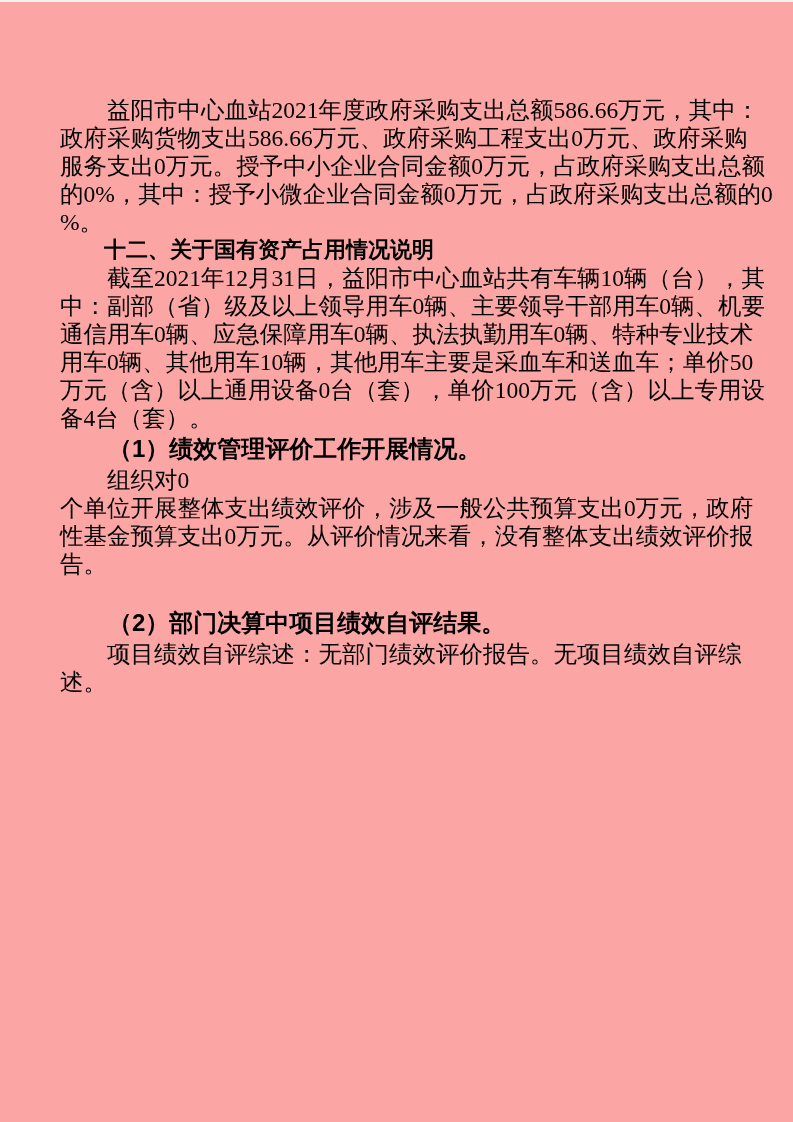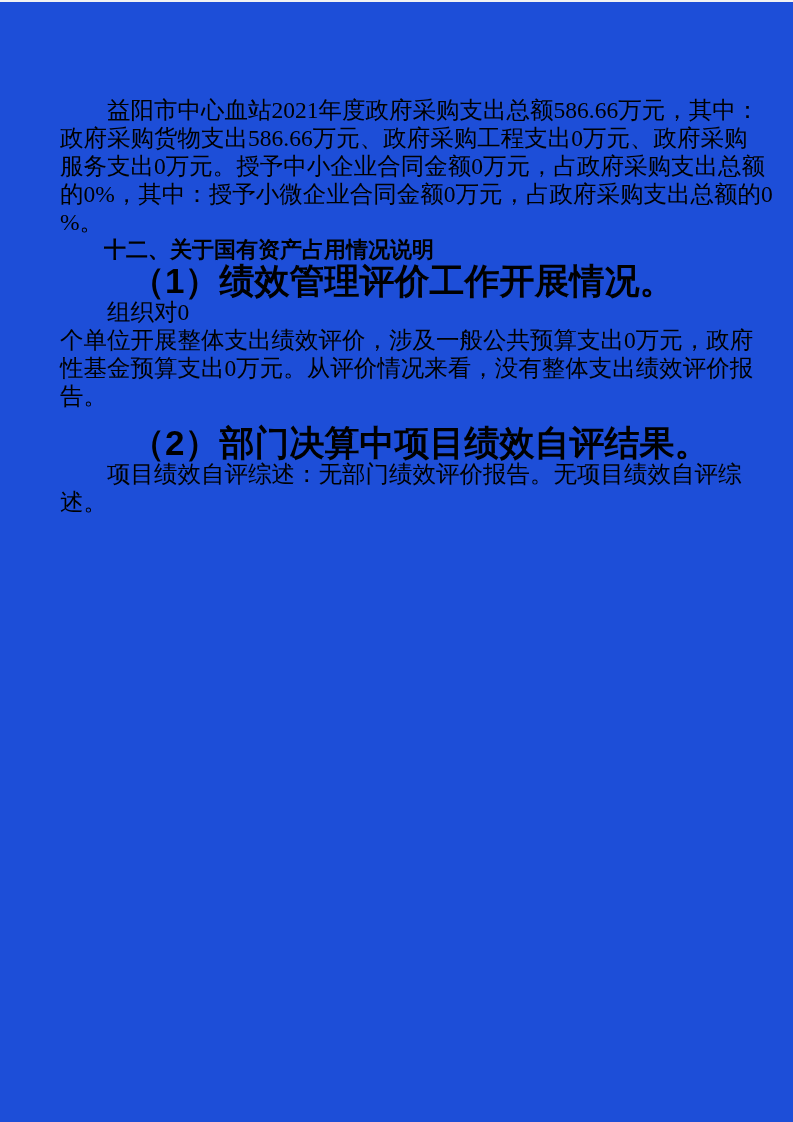--- a/index.html
+++ b/index.html
@@ -2,21 +2,21 @@
 <html><head>
 <meta charset="utf-8">
 <style>
   * { margin: 0; padding: 0; box-sizing: border-box; }
   html, body { background: #ffffff; }
   .page {
     position: relative;
     width: 793px;
     height: 1122px;
     margin: 0 auto;
-    background: #1d4ed8;
+    background: #fca5a5;
     color: #000000;
     border-top: 2px solid #f2f2f2;
     overflow: hidden;
     font-family: "Liberation Serif", "DejaVu Serif", serif;
   }
   .doc {
     position: absolute;
     left: 60px;
     top: 94px;
     width: 726px;
@@ -33,44 +33,50 @@
   .h-num {
     font-size: 22px;
     line-height: 28px;
     white-space: pre;
     text-indent: 2em;
     font-weight: 700;
     color: #000000;
     font-family: "Liberation Sans", "DejaVu Sans", sans-serif;
   }
   .h-sub {
-    font-size: 35px;
+    font-size: 24px;
     line-height: 34px;
     white-space: pre;
     text-indent: 2em;
     font-weight: 700;
     color: #000000;
     font-family: "Liberation Sans", "DejaVu Sans", sans-serif;
   }
-  .h-sub.gap-above { margin-top: 16px; }
+  .h-sub.gap-above { margin-top: 28px; }
 </style>
 </head>
 <body>
 
 <div class="page">
   <div class="doc">
 
     <p class="para">益阳市中心血站2021年度政府采购支出总额586.66万元，其中：
 政府采购货物支出586.66万元、政府采购工程支出0万元、政府采购
 服务支出0万元。授予中小企业合同金额0万元，占政府采购支出总额
 的0%，其中：授予小微企业合同金额0万元，占政府采购支出总额的0
 %。</p>
 
     <h2 class="h-num">十二、关于国有资产占用情况说明</h2>
 
+    <p class="para">截至2021年12月31日，益阳市中心血站共有车辆10辆（台），其
+中：副部（省）级及以上领导用车0辆、主要领导干部用车0辆、机要
+通信用车0辆、应急保障用车0辆、执法执勤用车0辆、特种专业技术
+用车0辆、其他用车10辆，其他用车主要是采血车和送血车；单价50
+万元（含）以上通用设备0台（套），单价100万元（含）以上专用设
+备4台（套）。</p>
 
 
     <h3 class="h-sub">（1）绩效管理评价工作开展情况。</h3>
 
 
 
     <p class="para">组织对0
 个单位开展整体支出绩效评价，涉及一般公共预算支出0万元，政府
 性基金预算支出0万元。从评价情况来看，没有整体支出绩效评价报
 告。</p>

